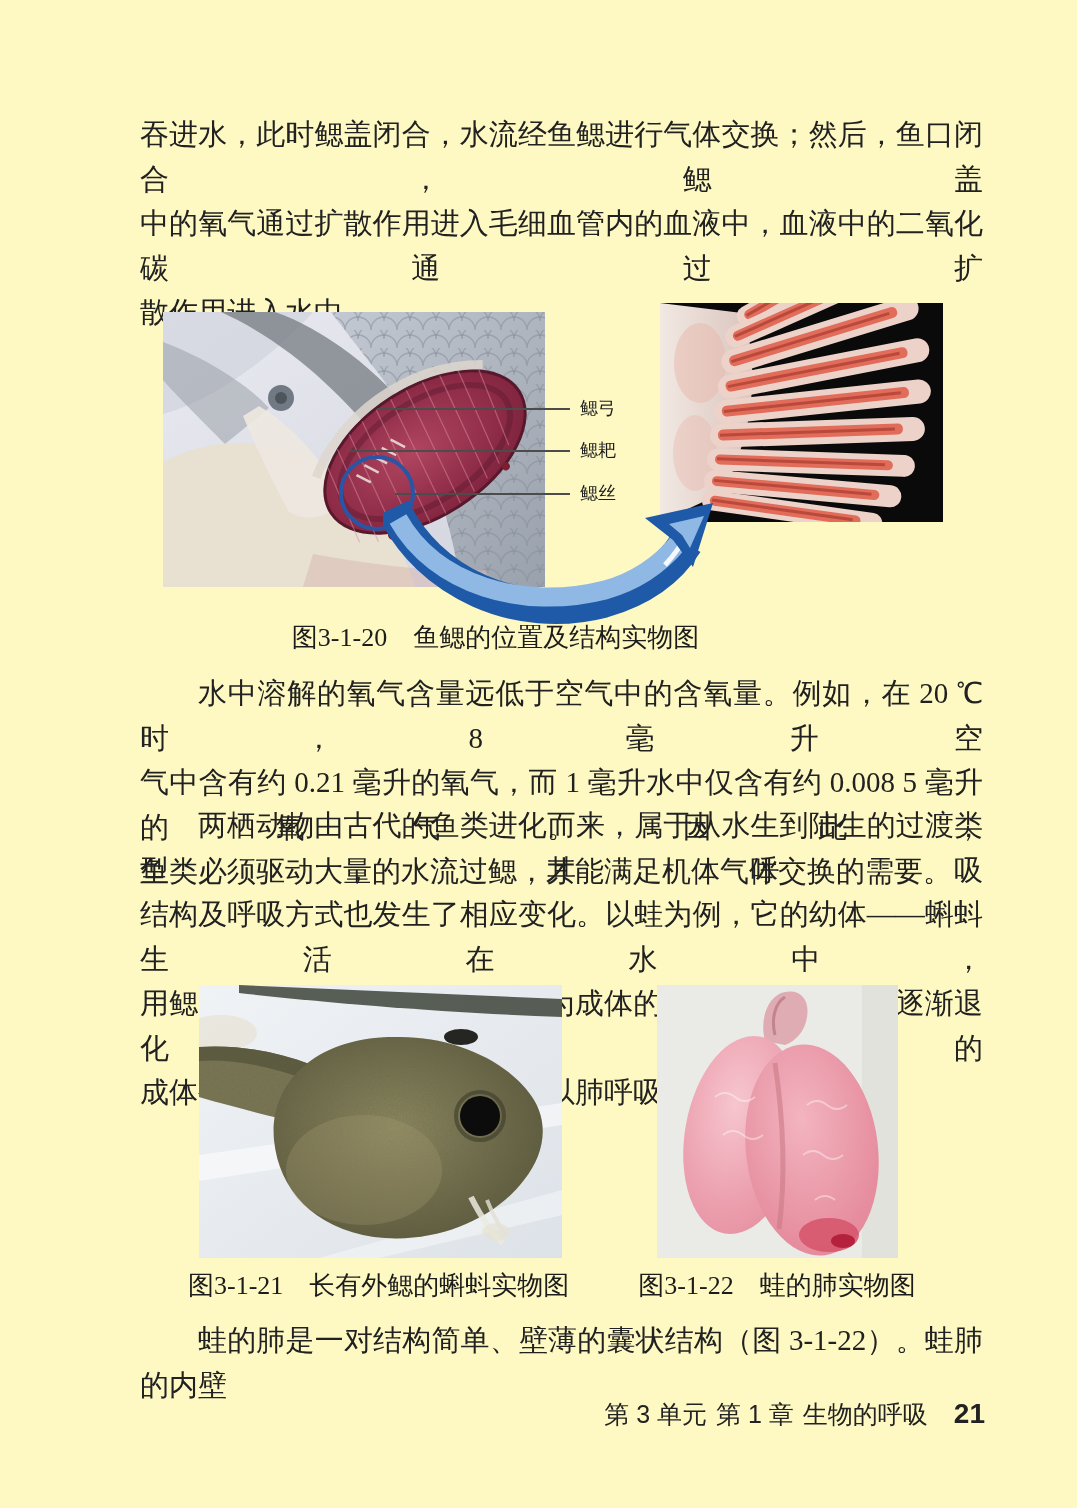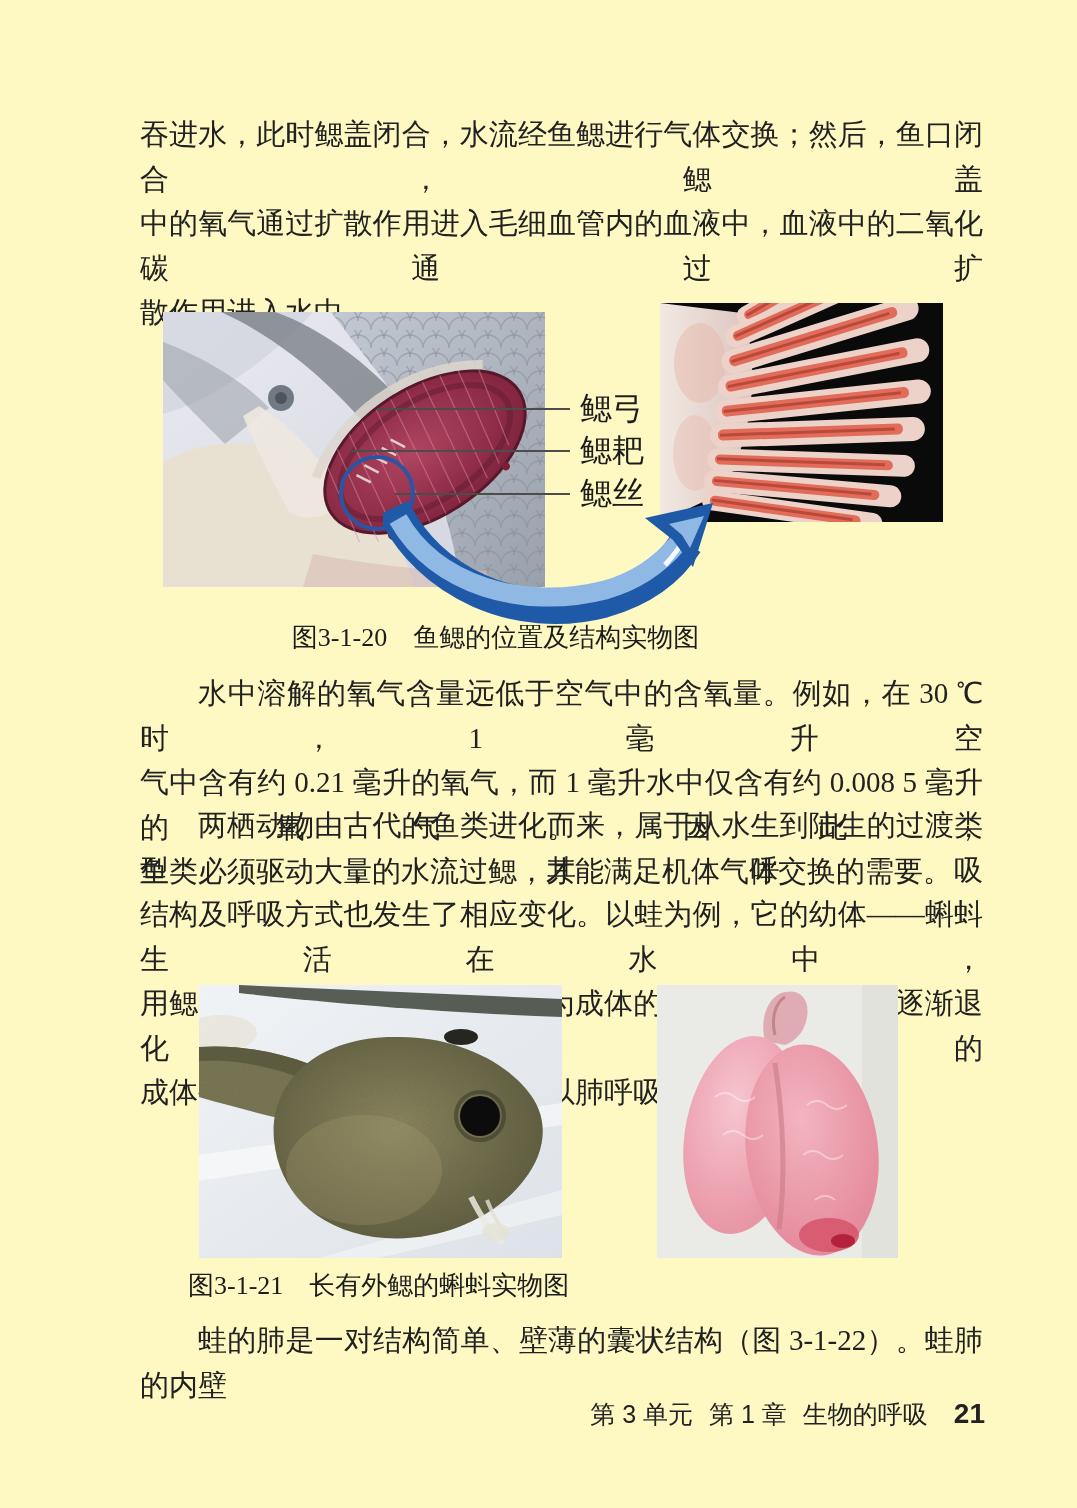--- a/index.html
+++ b/index.html
@@ -9,30 +9,30 @@
   }
   
   .textblock { position:absolute; left:140px; width:843px; font-size:29px; line-height:44.5px; color:#212121; }
   .line { text-align:justify; text-align-last:justify; }
   .line.last { text-align-last:auto; }
   .line.indent { text-indent:58px; }
   
   .img-frame { position:absolute; }
   .img-frame svg { display:block; }
   .leader { position:absolute; height:0; border-top:2px solid #4c4c4c; }
-  .gill-label { position:absolute; left:580px; font-size:32px; line-height:28px; color:#1c1c1c; white-space:nowrap; }
+  .gill-label { position:absolute; left:580px; font-size:18px; line-height:28px; color:#1c1c1c; white-space:nowrap; }
   .zoom-circle { position:absolute; left:339px; top:455px; width:76px; height:76px; box-sizing:border-box;
                  border:4px solid #2a55a5; border-radius:50%; }
   
   .caption { position:absolute; font-size:26px; line-height:32px; color:#1c1c1c; text-align:center; white-space:nowrap; }
   .cap-title { margin-left:26px; }
   
   .footer { position:absolute; top:1398px; right:92px; font-size:25px; line-height:32px;
             font-family:"Liberation Sans", sans-serif; color:#222; white-space:nowrap; }
-  .footer .seg { margin-left:16px; }
+  .footer .seg { margin-left:9px; }
   .footer .seg:first-child { margin-left:0; }
   .footer .pagenum { font-weight:bold; margin-left:26px; font-size:28px; }
 </style>
 </head>
 <body>
 
 <div class="page">
 
   <div class="textblock" style="top:112px;">
     <div class="line">吞进水，此时鳃盖闭合，水流经鱼鳃进行气体交换；然后，鱼口闭合，鳃盖</div>
@@ -181,21 +181,21 @@
       <polygon points="330,10 262,25 290,47 310,74" fill="#1e5aa8"></polygon>
       <polygon points="321,23 286,31 299,42 307,55" fill="#8fb9e4"></polygon>
     </svg>
   </div>
 
   <div class="caption" style="left:0; top:622px; width:991px;">
     <span class="cap-num">图3-1-20</span><span class="cap-title">鱼鳃的位置及结构实物图</span>
   </div>
 
   <div class="textblock" style="top:671px;">
-    <div class="line indent">水中溶解的氧气含量远低于空气中的含氧量。例如，在 30 ℃时，1 毫升空</div>
+    <div class="line indent">水中溶解的氧气含量远低于空气中的含氧量。例如，在 20 ℃时，8 毫升空</div>
     <div class="line">气中含有约 0.21 毫升的氧气，而 1 毫升水中仅含有约 0.008 5 毫升的氧气。因此，</div>
     <div class="line last">鱼类必须驱动大量的水流过鳃，才能满足机体气体交换的需要。</div>
   </div>
 
   <div class="textblock" style="top:803px;">
     <div class="line indent">两栖动物由古代的鱼类进化而来，属于从水生到陆生的过渡类型，其呼吸</div>
     <div class="line">结构及呼吸方式也发生了相应变化。以蛙为例，它的幼体——蝌蚪生活在水中，</div>
     <div class="line">用鳃呼吸（图 3-1-21）；在发育为成体的过程中，蝌蚪的鳃逐渐退化。蛙的</div>
     <div class="line last">成体生活在潮湿的陆地或水中，以肺呼吸为主。</div>
   </div>
@@ -278,20 +278,23 @@
         <path d="M158,215 q10,-8 20,0"></path>
       </g>
       <ellipse cx="172" cy="250" rx="30" ry="17" fill="#d5536a" opacity="0.85"></ellipse>
       <ellipse cx="186" cy="256" rx="12" ry="7" fill="#b5213c"></ellipse>
     </svg>
   </div>
 
   <div class="caption" style="left:188px; top:1270px; width:363px;">
     <span class="cap-num">图3-1-21</span><span class="cap-title">长有外鳃的蝌蚪实物图</span>
   </div>
+  <div class="caption" style="left:597px; top:1270px; width:360px;">
+    <span class="cap-num">图3-1-22</span><span class="cap-title">蛙的肺实物图</span>
+  </div>
 
   <div class="textblock" style="top:1318px;">
     <div class="line indent last">蛙的肺是一对结构简单、壁薄的囊状结构（图 3-1-22）。蛙肺的内壁</div>
   </div>
 
   <div class="footer">
     <span class="seg">第 3 单元</span><span class="seg">第 1 章</span><span class="seg">生物的呼吸</span><span class="pagenum">21</span>
   </div>
 
 </div>

